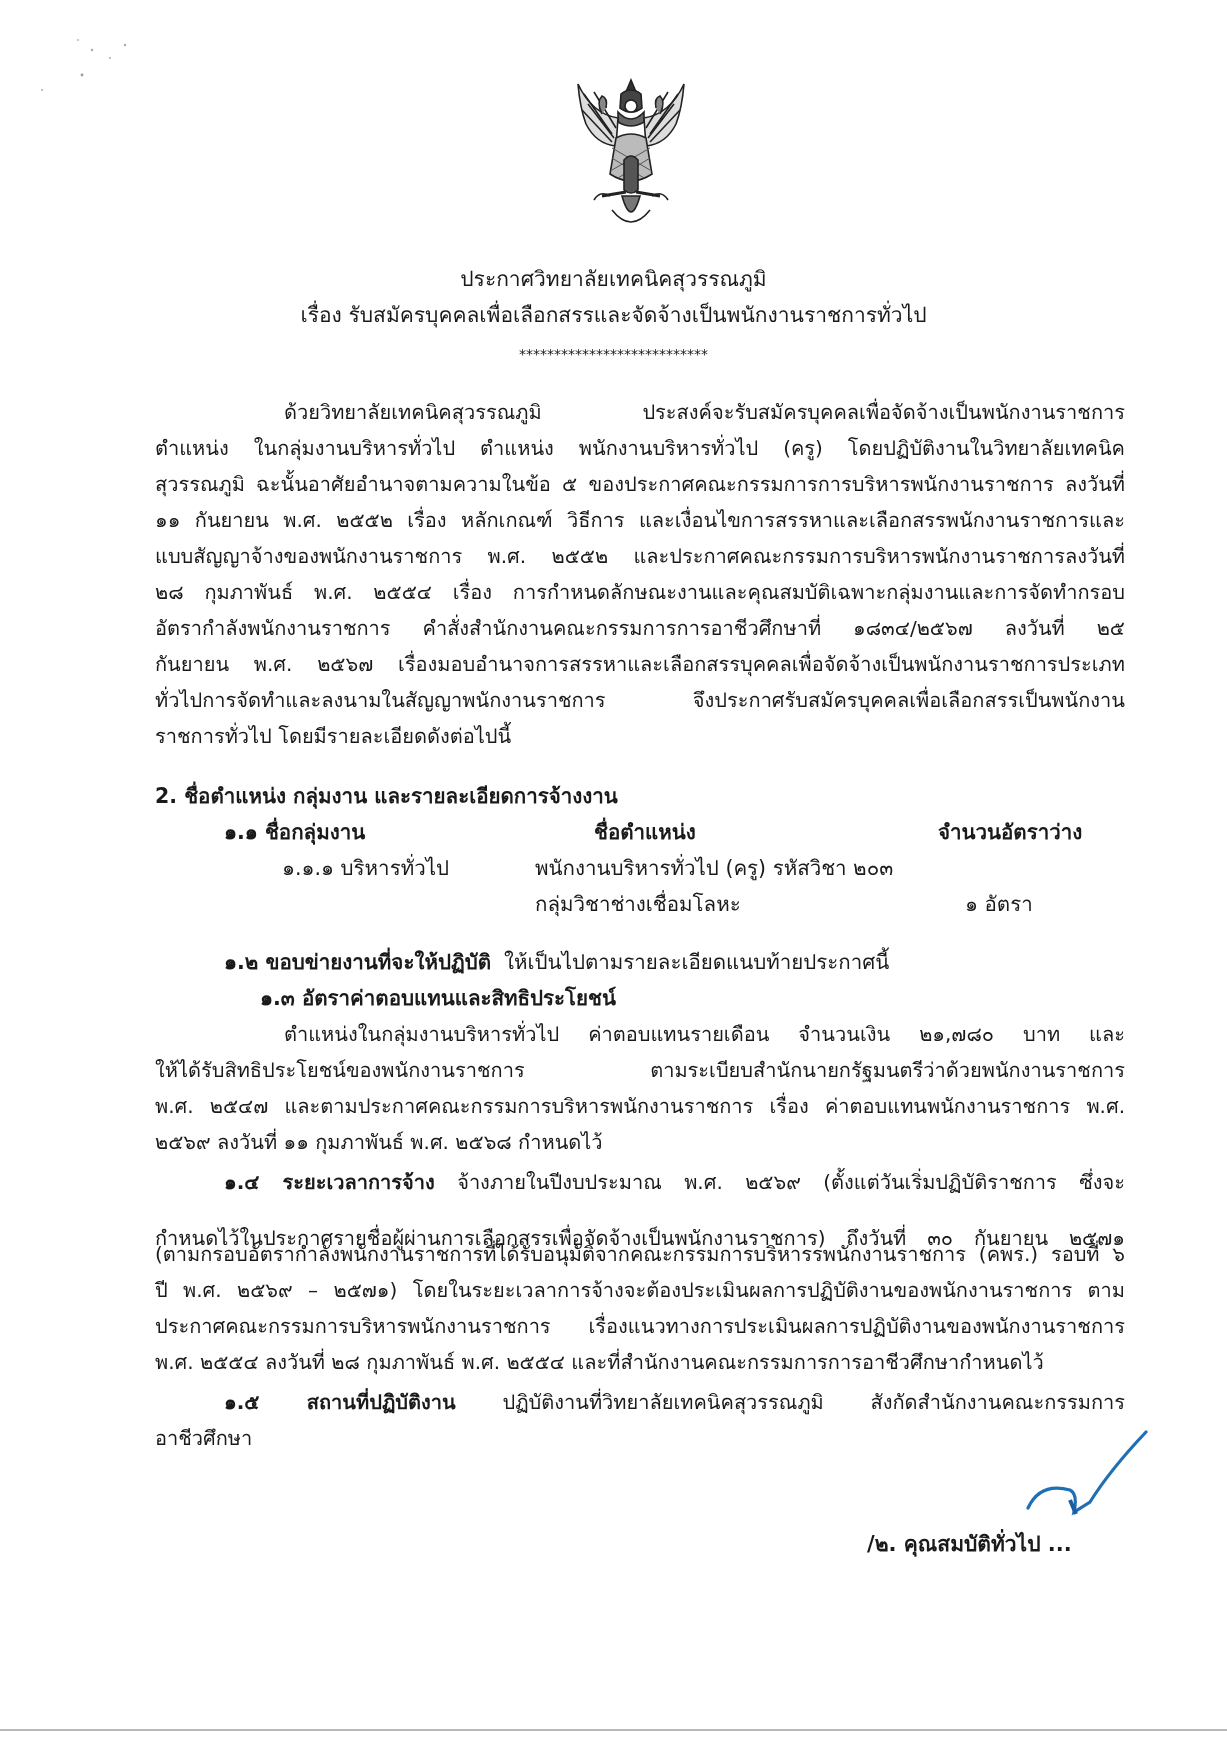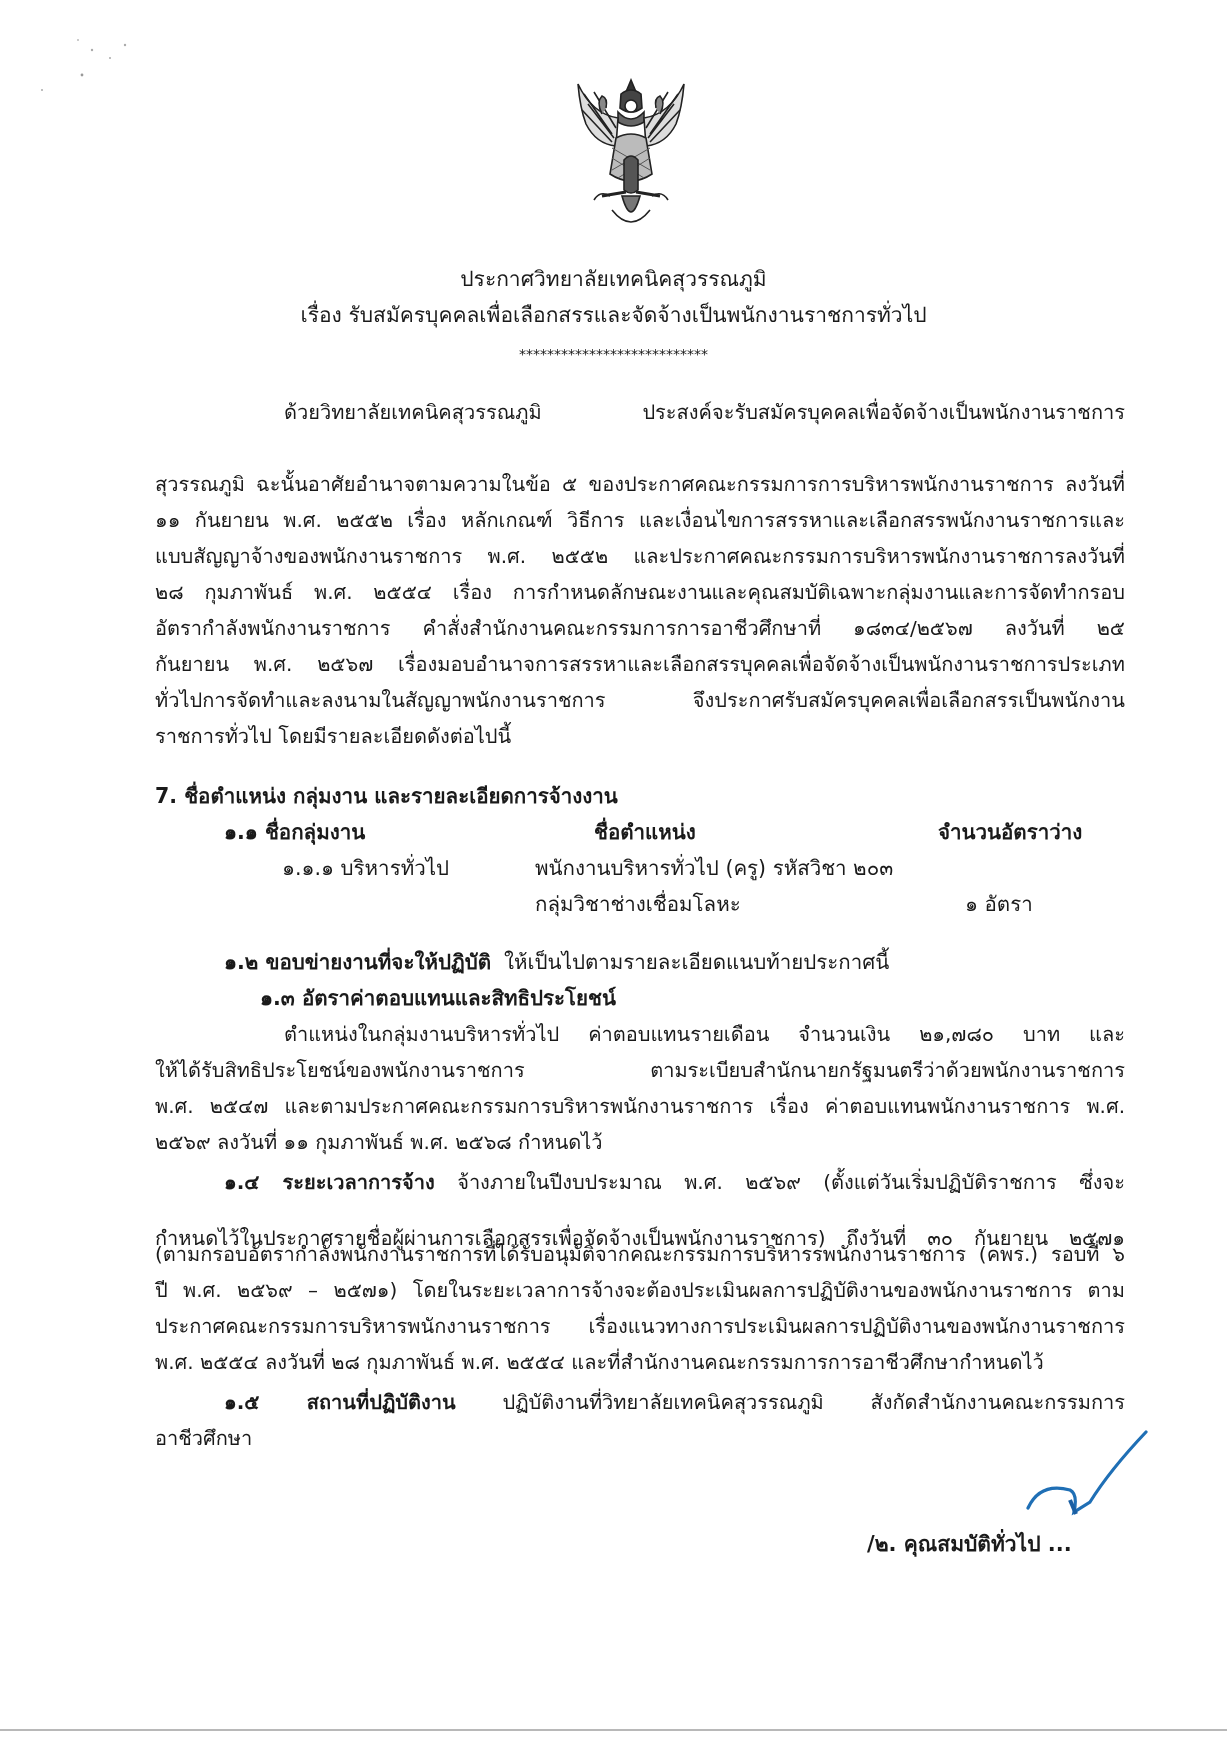--- a/index.html
+++ b/index.html
@@ -62,30 +62,31 @@
       <path d="M50 118 Q59 150 68 118 Z" fill="#777"></path>
       <path d="M40 132 Q59 156 78 132"></path>
     </g>
   </svg>
 
   <div class="title" style="top:262px;">ประกาศวิทยาลัยเทคนิคสุวรรณภูมิ</div>
   <div class="title" style="top:298px;">เรื่อง  รับสมัครบุคคลเพื่อเลือกสรรและจัดจ้างเป็นพนักงานราชการทั่วไป</div>
   <div class="stars">***************************</div>
 
   <div class="line indent" style="top:394px;">ด้วยวิทยาลัยเทคนิคสุวรรณภูมิ  ประสงค์จะรับสมัครบุคคลเพื่อจัดจ้างเป็นพนักงานราชการ</div>
+  <div class="line" style="top:430px;">ตำแหน่ง ในกลุ่มงานบริหารทั่วไป ตำแหน่ง พนักงานบริหารทั่วไป (ครู)  โดยปฏิบัติงานในวิทยาลัยเทคนิค</div>
   <div class="line" style="top:466px;">สุวรรณภูมิ ฉะนั้นอาศัยอำนาจตามความในข้อ ๕ ของประกาศคณะกรรมการการบริหารพนักงานราชการ  ลงวันที่</div>
   <div class="line" style="top:502px;">๑๑ กันยายน พ.ศ. ๒๕๕๒ เรื่อง หลักเกณฑ์  วิธีการ และเงื่อนไขการสรรหาและเลือกสรรพนักงานราชการและ</div>
   <div class="line" style="top:538px;">แบบสัญญาจ้างของพนักงานราชการ พ.ศ. ๒๕๕๒ และประกาศคณะกรรมการบริหารพนักงานราชการลงวันที่</div>
   <div class="line" style="top:574px;">๒๘  กุมภาพันธ์  พ.ศ.  ๒๕๕๔  เรื่อง  การกำหนดลักษณะงานและคุณสมบัติเฉพาะกลุ่มงานและการจัดทำกรอบ</div>
   <div class="line" style="top:610px;">อัตรากำลังพนักงานราชการ  คำสั่งสำนักงานคณะกรรมการการอาชีวศึกษาที่ ๑๘๓๔/๒๕๖๗ ลงวันที่ ๒๕</div>
   <div class="line" style="top:646px;">กันยายน พ.ศ. ๒๕๖๗ เรื่องมอบอำนาจการสรรหาและเลือกสรรบุคคลเพื่อจัดจ้างเป็นพนักงานราชการประเภท</div>
   <div class="line" style="top:682px;">ทั่วไปการจัดทำและลงนามในสัญญาพนักงานราชการ จึงประกาศรับสมัครบุคคลเพื่อเลือกสรรเป็นพนักงาน</div>
   <div class="line last" style="top:718px;">ราชการทั่วไป  โดยมีรายละเอียดดังต่อไปนี้</div>
 
-  <div class="abs b" style="left:155px; top:778px;">7. ชื่อตำแหน่ง  กลุ่มงาน   และรายละเอียดการจ้างงาน</div>
+  <div class="abs b" style="left:155px; top:778px;">2. ชื่อตำแหน่ง  กลุ่มงาน   และรายละเอียดการจ้างงาน</div>
 
   <div>
     <div class="abs b" style="left:224px; top:814px;">๑.๑  ชื่อกลุ่มงาน</div>
     <div class="abs b" style="left:594px; top:814px;">ชื่อตำแหน่ง</div>
     <div class="abs b" style="left:938px; top:814px;">จำนวนอัตราว่าง</div>
 
     <div>
       <div class="abs" style="left:282px; top:850px;">๑.๑.๑ บริหารทั่วไป</div>
       <div class="abs" style="left:535px; top:850px;">พนักงานบริหารทั่วไป (ครู)  รหัสวิชา ๒๐๓</div>
       <div class="abs" style="left:535px; top:886px;">กลุ่มวิชาช่างเชื่อมโลหะ</div>

